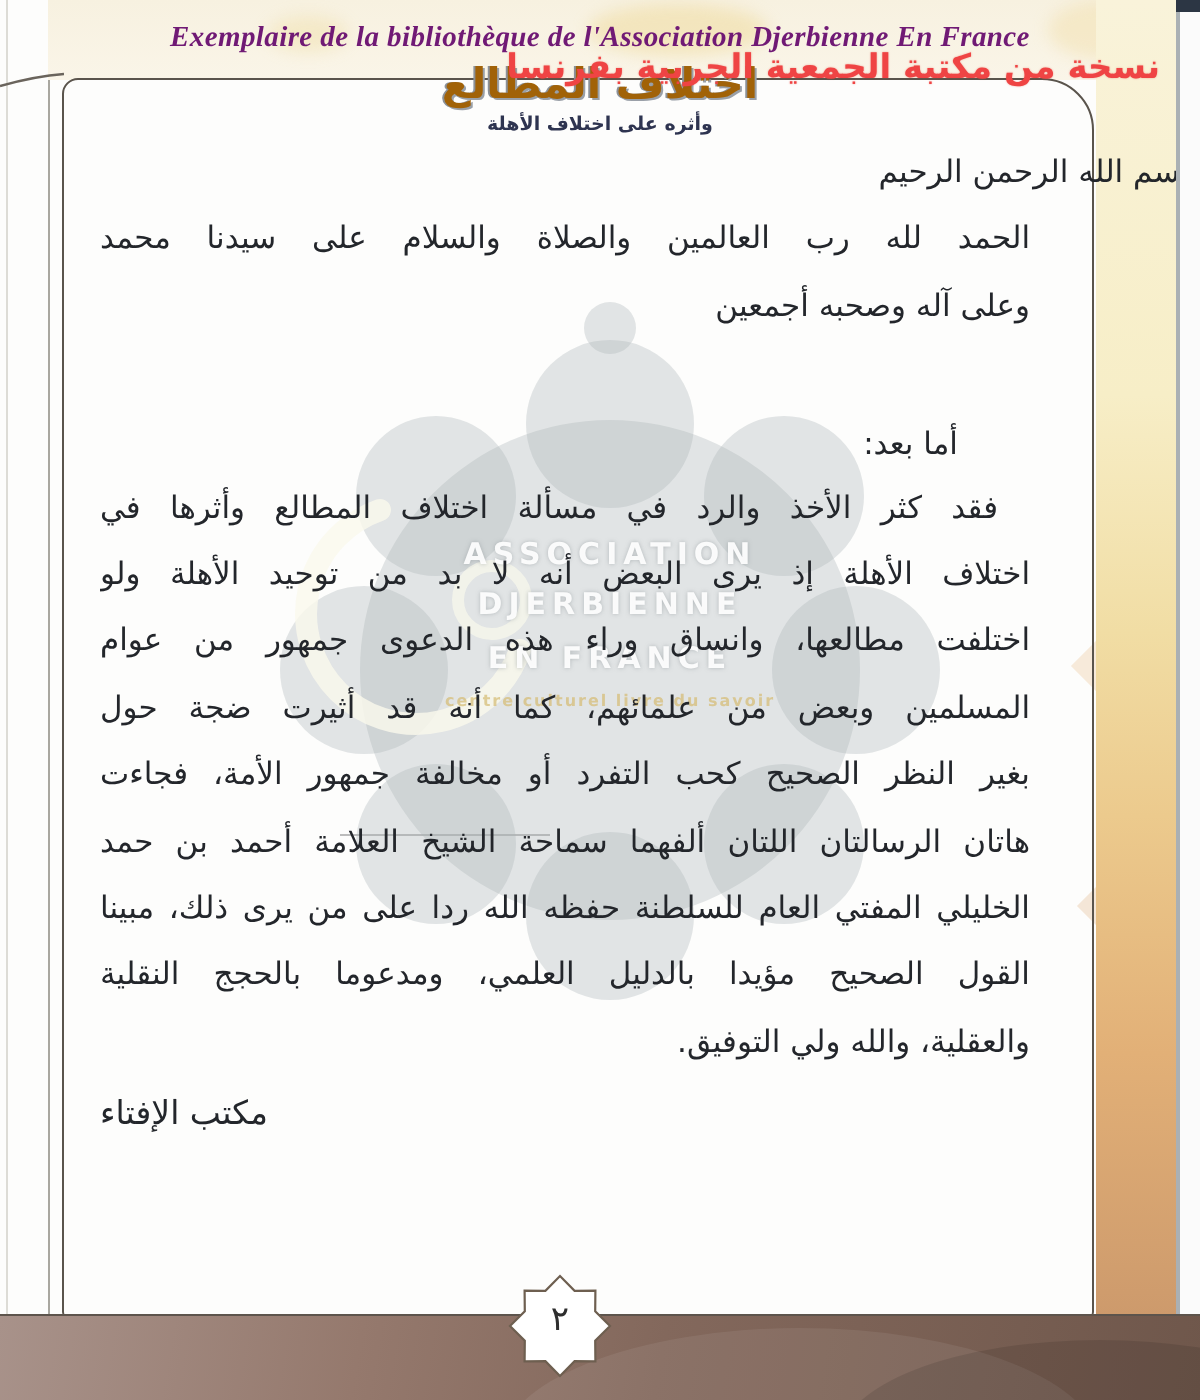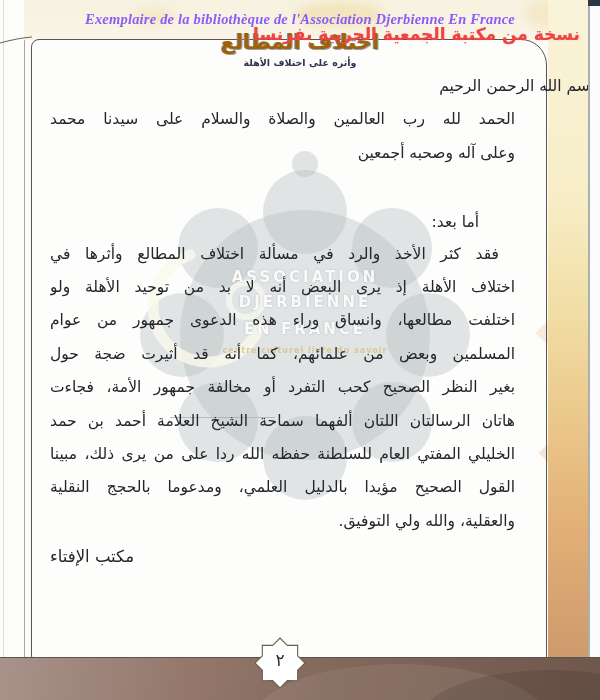--- a/index.html
+++ b/index.html
@@ -11,21 +11,21 @@
   .top-band{position:absolute;left:24px;top:0;width:566px;height:40px;
     background:linear-gradient(to bottom,#f7f1e0,#faf5e8);}
   .stain{position:absolute;border-radius:50%;filter:blur(4px);}
   .stain.s1{left:270px;top:2px;width:90px;height:26px;background:rgba(236,206,120,.35);}
   .stain.s2{left:110px;top:8px;width:40px;height:18px;background:rgba(236,206,120,.25);}
   .stain.s3{left:500px;top:0;width:60px;height:30px;background:rgba(238,212,140,.30);}
 
   
   .french-stamp{position:absolute;left:0;top:11px;width:600px;text-align:center;
     font-family:"Liberation Serif",serif;font-style:italic;font-weight:bold;
-    font-size:14.5px;color:#8b5cf6;letter-spacing:.2px;z-index:6;}
+    font-size:14.5px;color:#701a75;letter-spacing:.2px;z-index:6;}
   .arabic-stamp{position:absolute;left:0;top:24px;width:580px;text-align:right;
     direction:rtl;font-weight:bold;font-size:17px;color:#ef4444;z-index:6;
     text-shadow:0 0 1px rgba(224,42,30,.4);}
 
   
   .book-title{position:absolute;left:0;top:30px;width:600px;text-align:center;
     direction:rtl;font-weight:bold;font-size:21px;color:#a16207;z-index:5;
     text-shadow:1px 1px 0 #9aa0a8, -1px 0 0 #8b9199;letter-spacing:1px;}
   .book-subtitle{position:absolute;left:0;top:57px;width:600px;text-align:center;
     direction:rtl;font-weight:bold;font-size:9.5px;color:#2e3450;z-index:5;}

